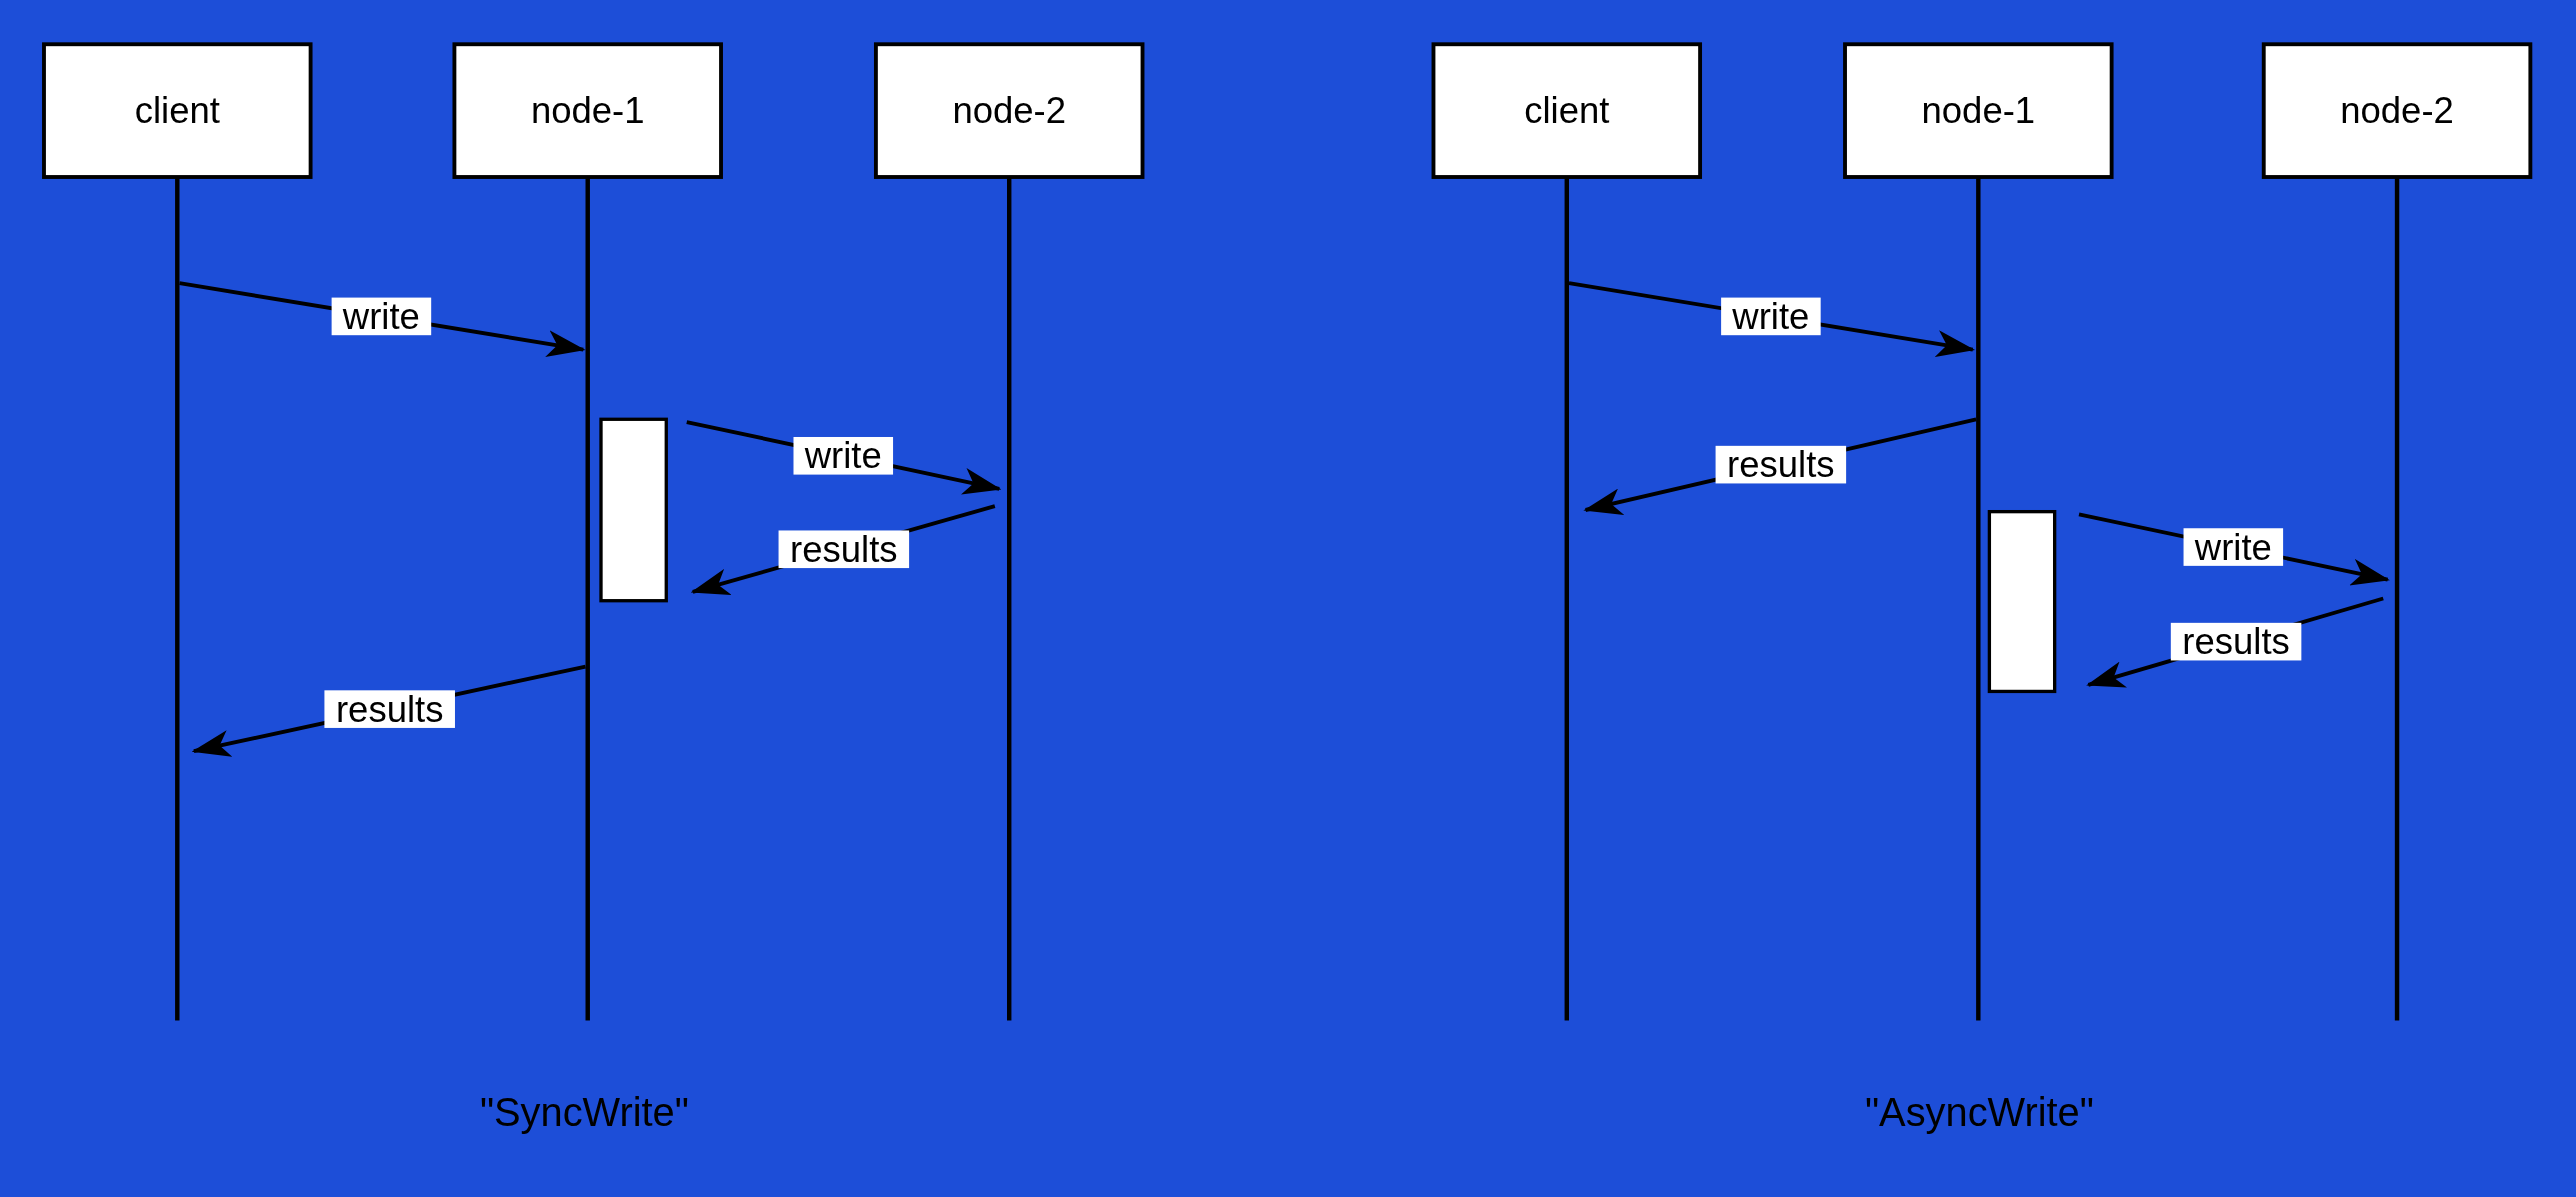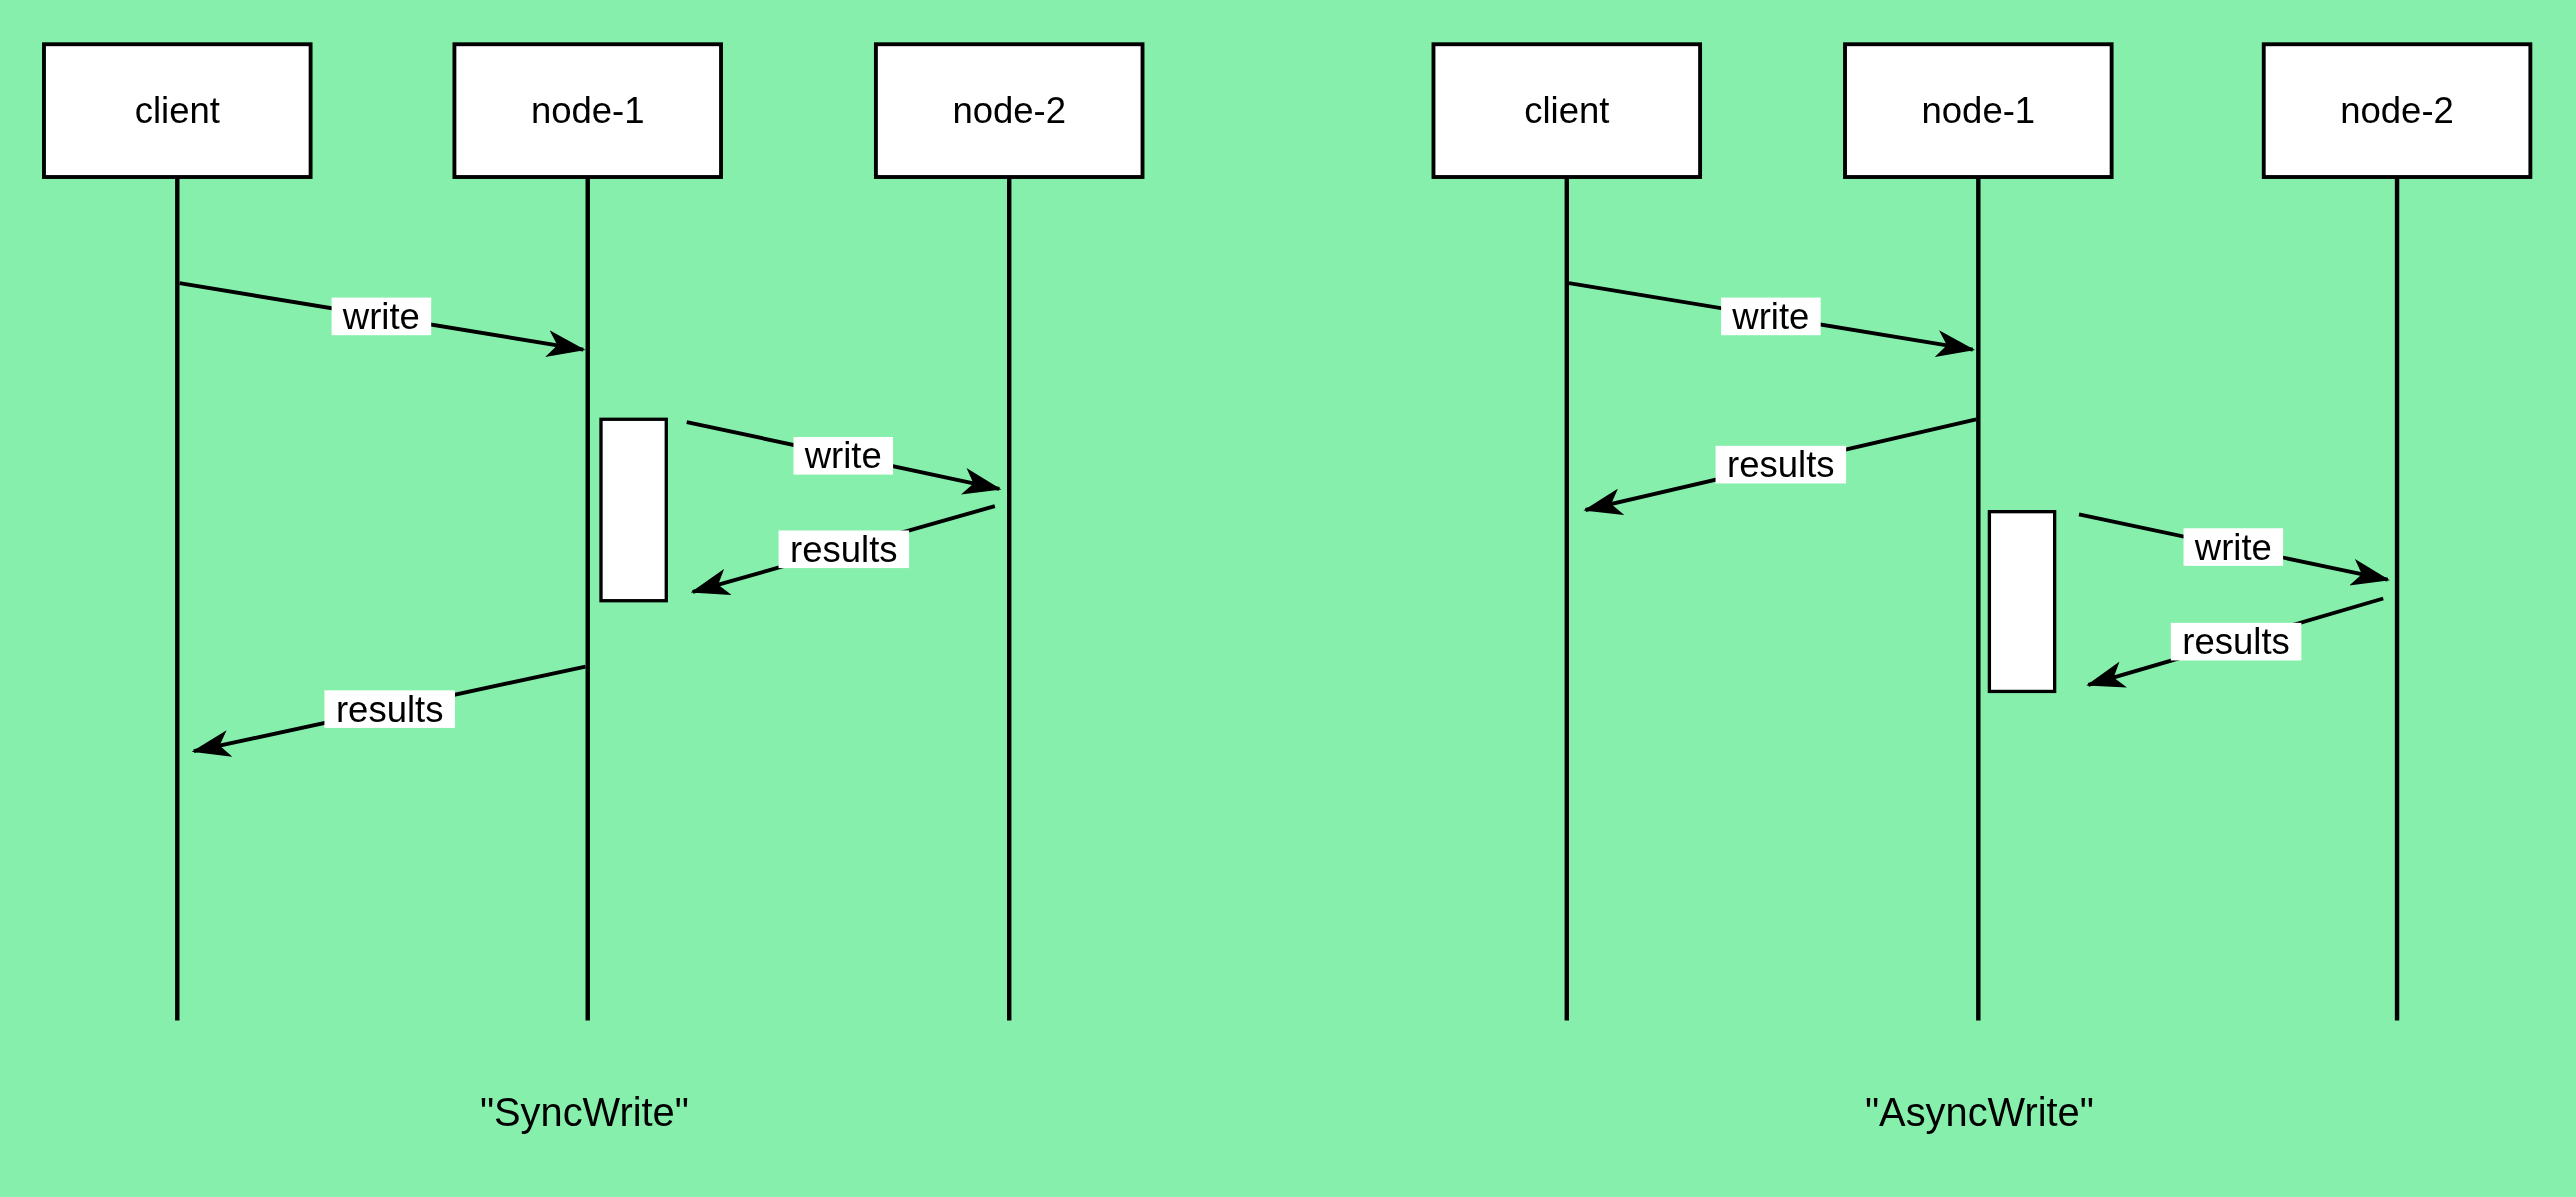--- a/index.html
+++ b/index.html
@@ -9,21 +9,21 @@
     width: 100%;
     height: 100%;
     overflow: hidden;
   }
   .canvas {
     width: 100vw;
     height: 100vh;
     display: flex;
     align-items: flex-start;
     justify-content: center;
-    background: #86efac;
+    background: #1d4ed8;
   }
   svg {
     width: 100%;
     height: 100%;
     display: block;
   }
   .head-box {
     fill: #ffffff;
     stroke: #000000;
     stroke-width: 7;

